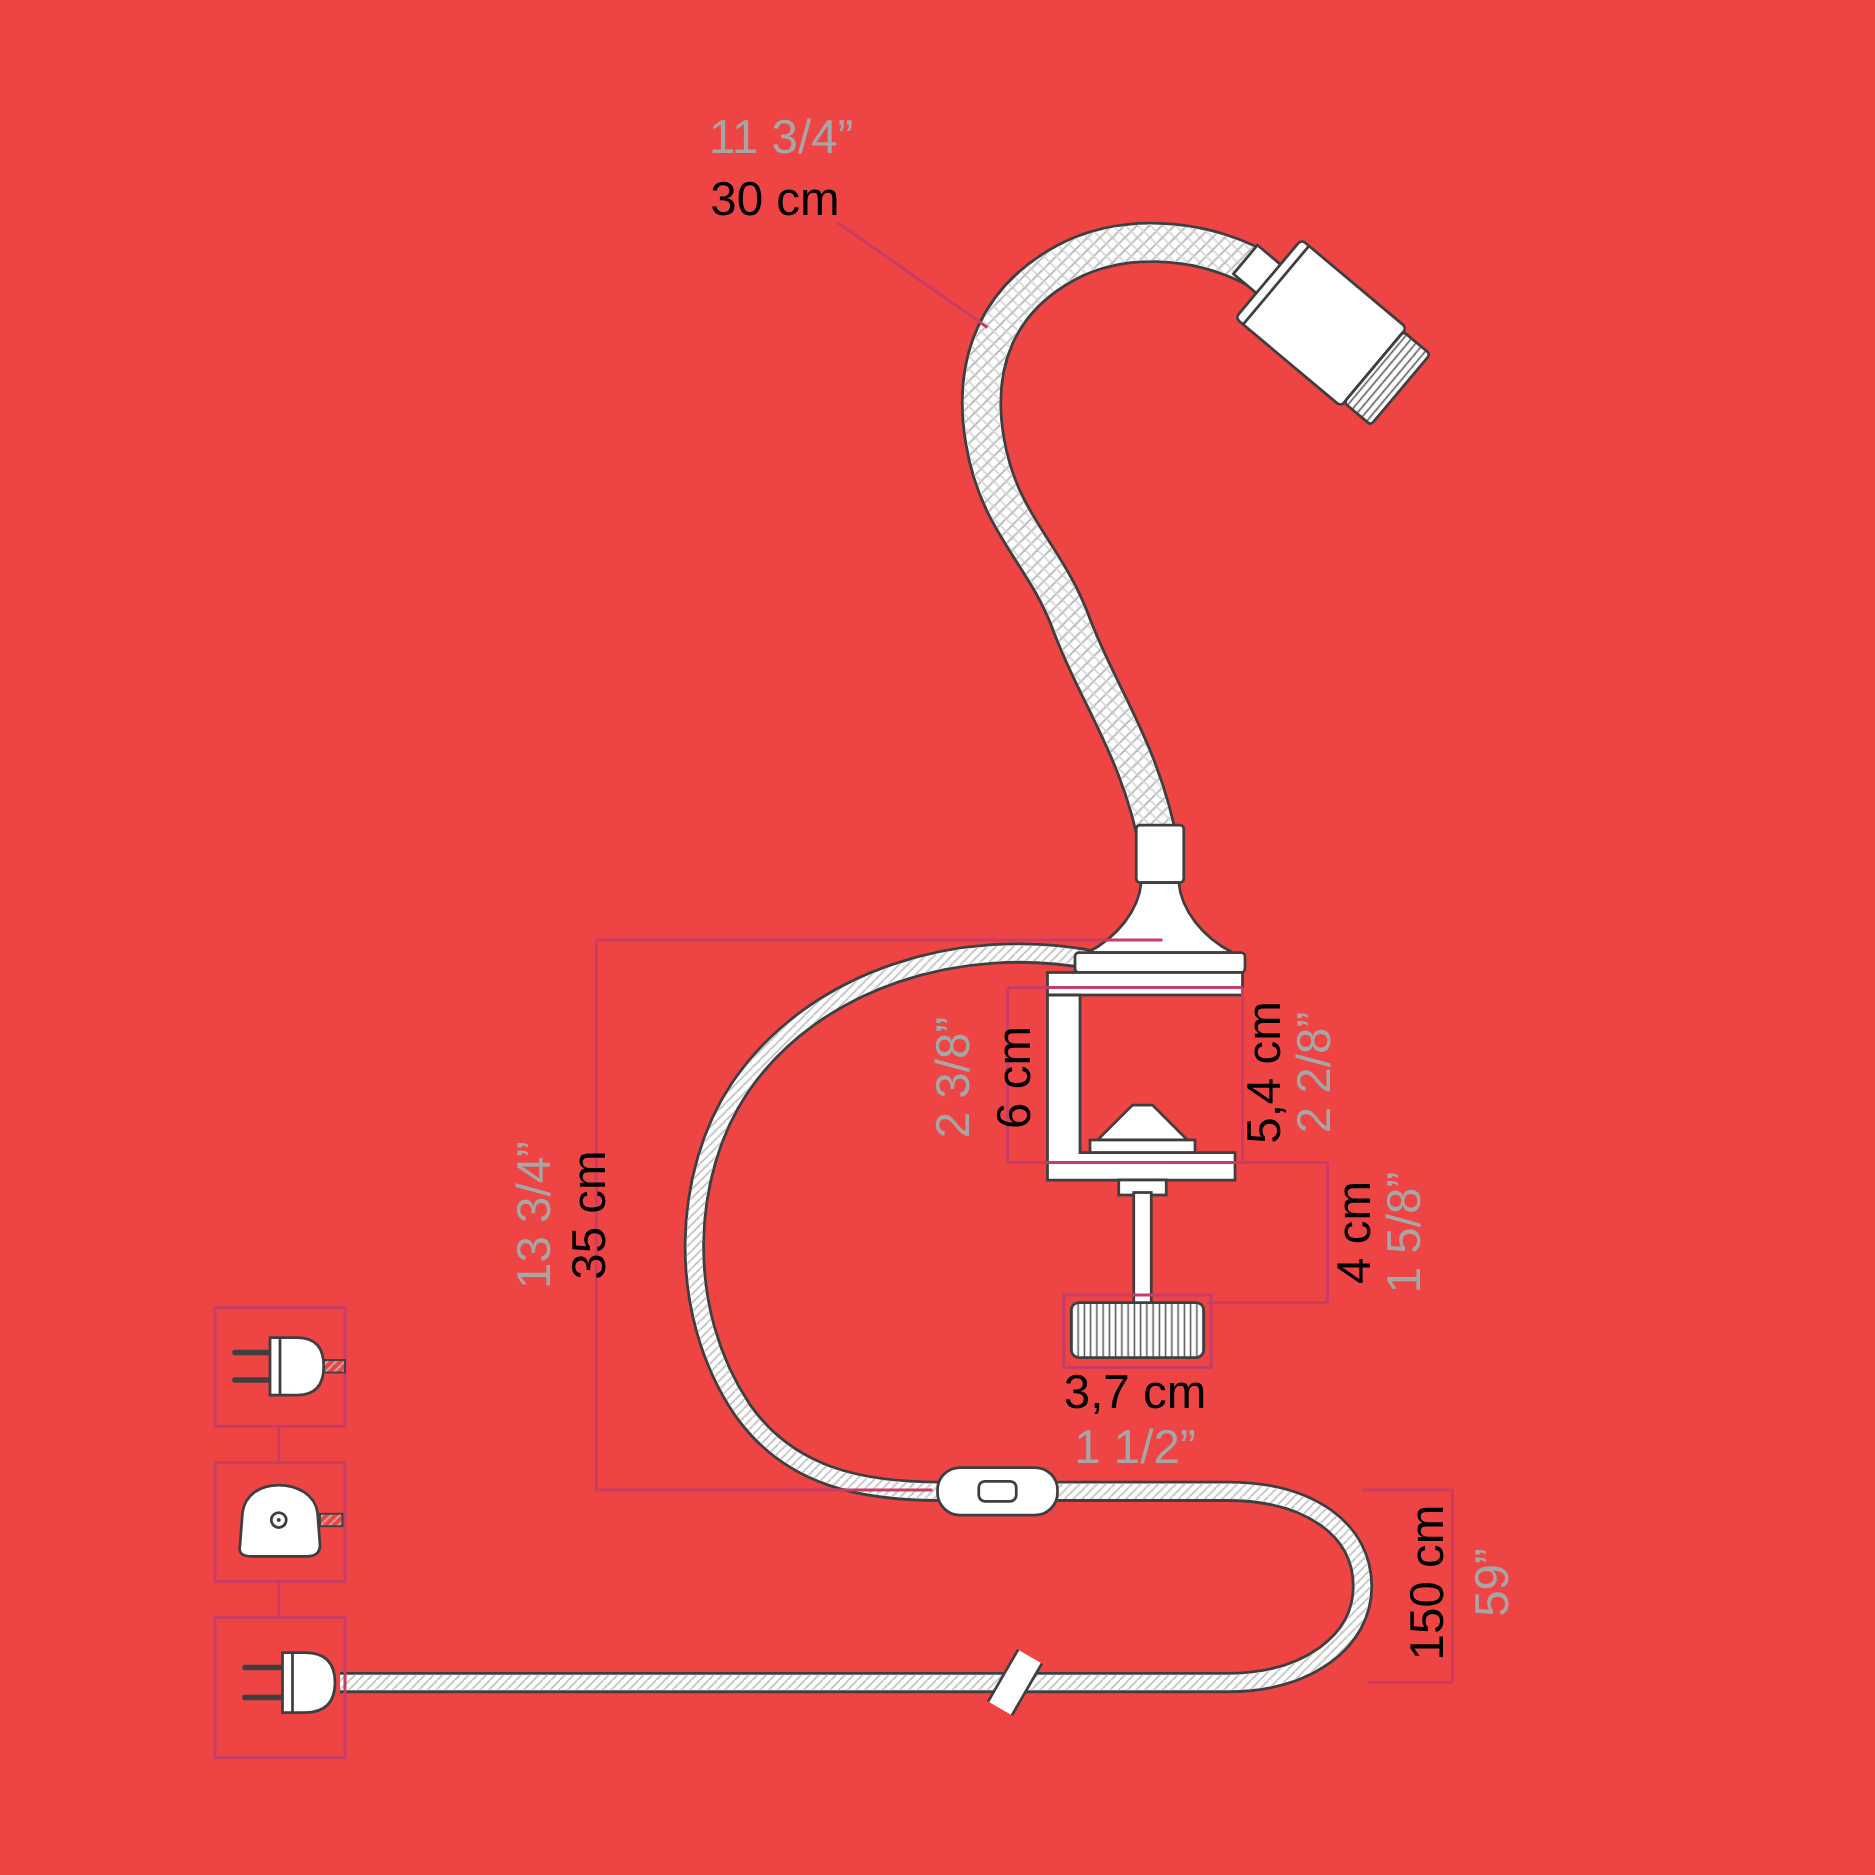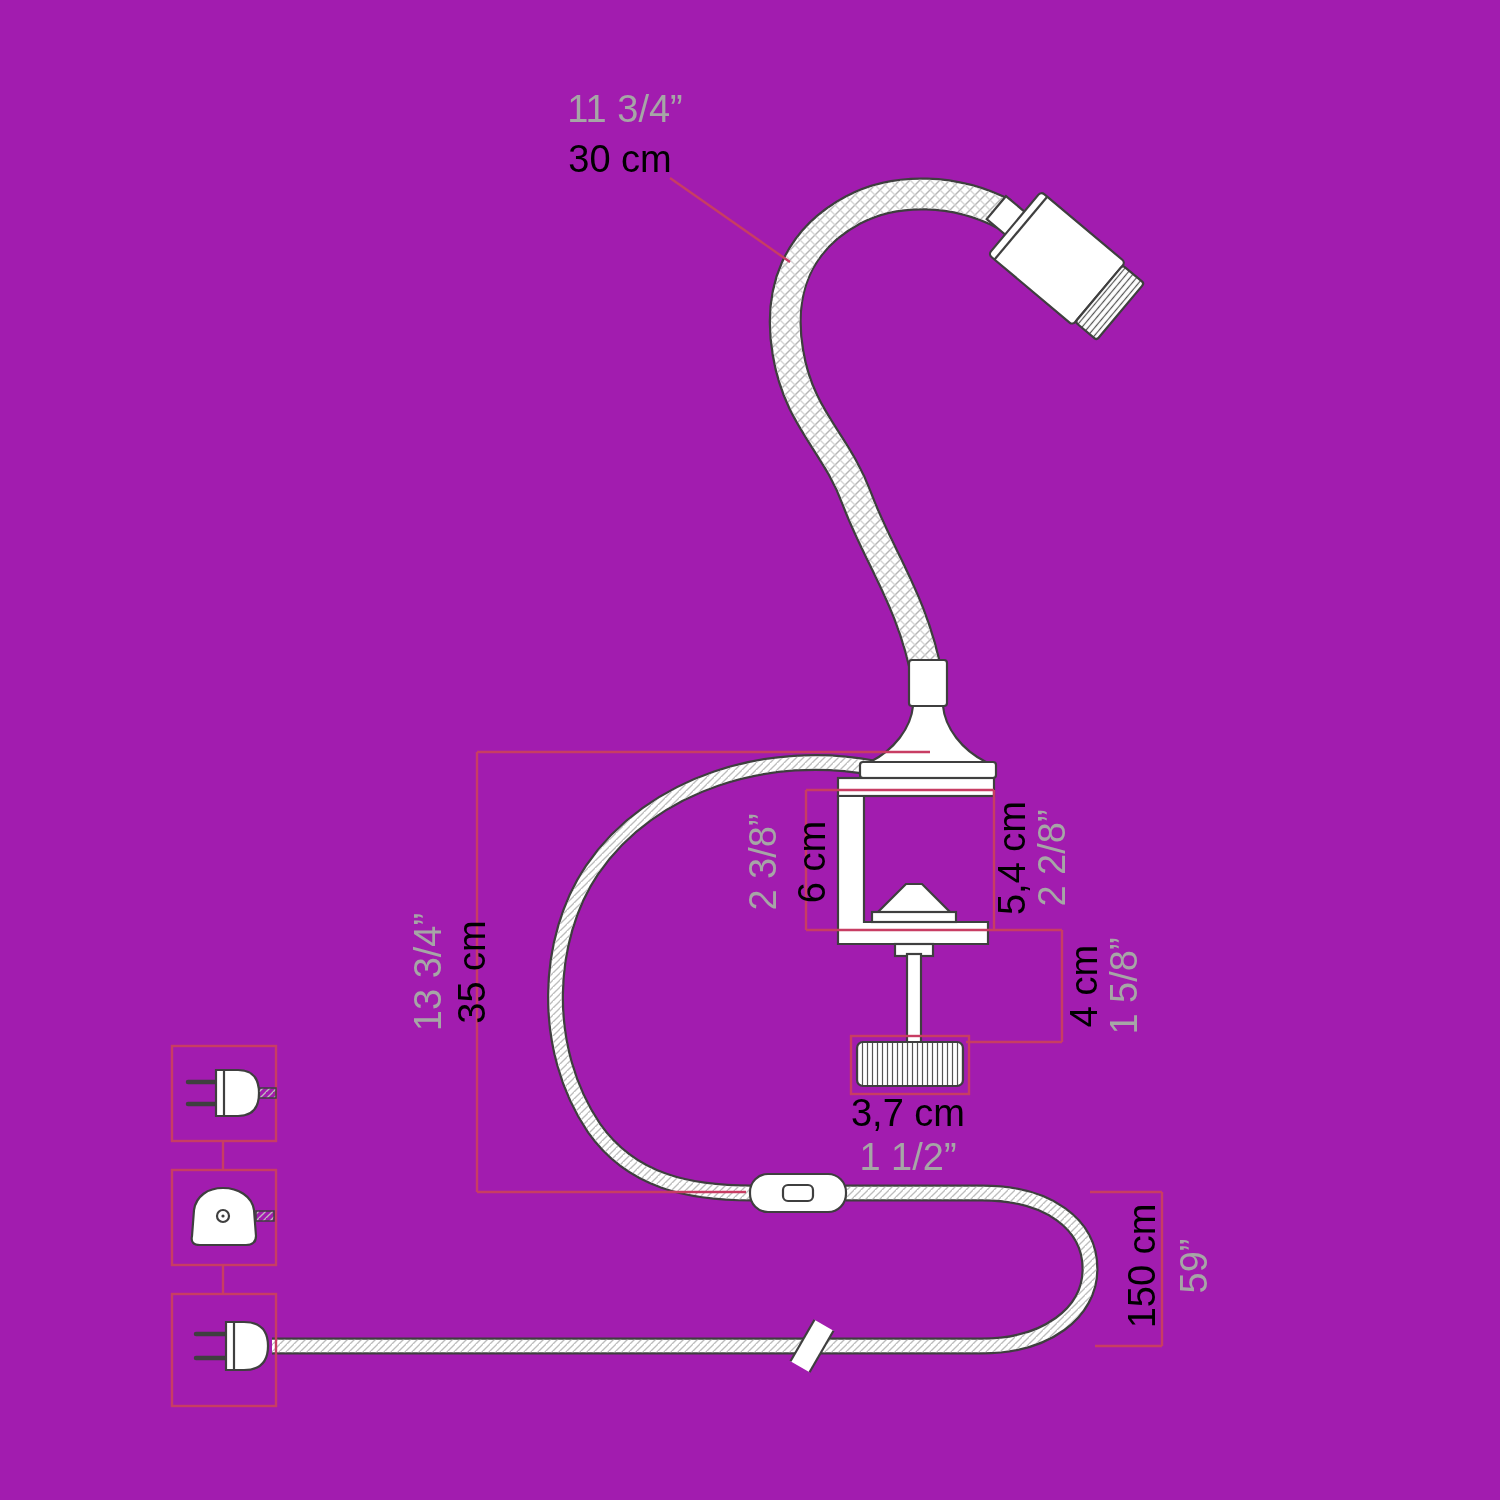--- a/index.html
+++ b/index.html
@@ -1,16 +1,16 @@
 <!DOCTYPE html>
 <html><head>
 <meta charset="utf-8">
 <style>
   html,body{margin:0;padding:0;background:#ffffff;}
-  .stage{width:1500px;height:1500px;position:relative;background:#a21caf;overflow:hidden;}
+  .stage{width:1500px;height:1500px;position:relative;background:#ef4444;overflow:hidden;}
   svg{display:block;}
   text{font-family:"Liberation Sans",sans-serif;}
   .metric{fill:#000000;font-size:38px;}
   .imperial{fill:#a6a6a6;font-size:38px;}
   .ln{fill:#ffffff;stroke:#3f3f3f;stroke-width:2.2;}
   .lnn{fill:none;stroke:#3f3f3f;stroke-width:2.2;}
   .dim{fill:none;stroke:#c83d63;stroke-width:2.4;}
   .vc{dominant-baseline:central;}
 </style>
 </head>

